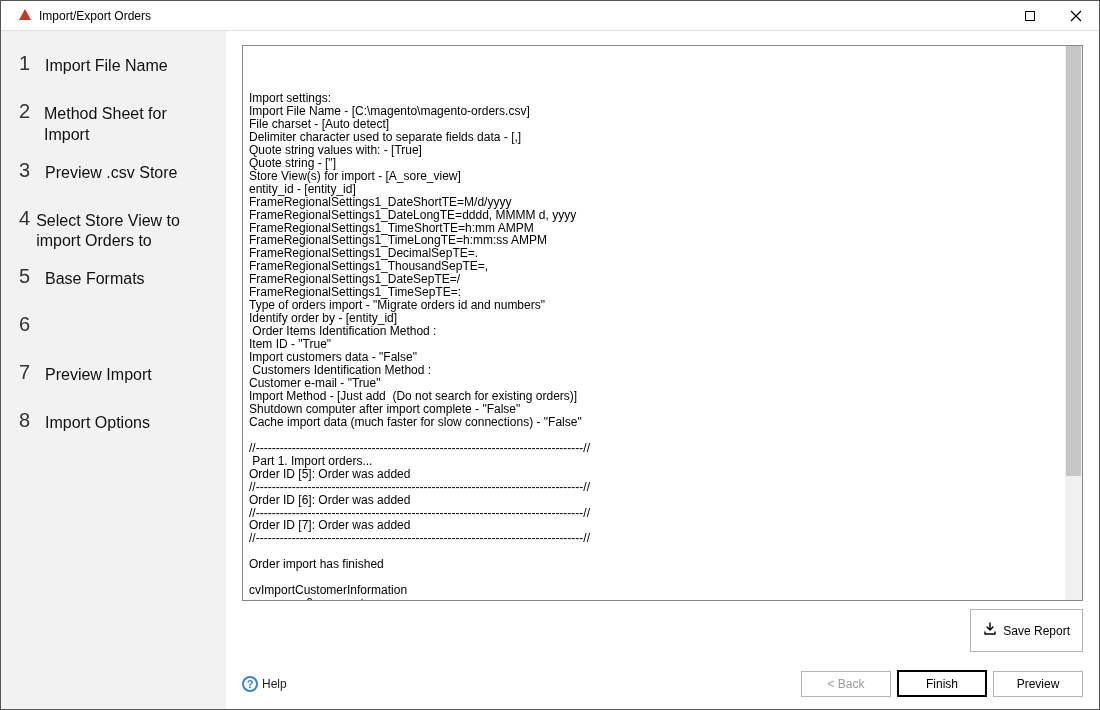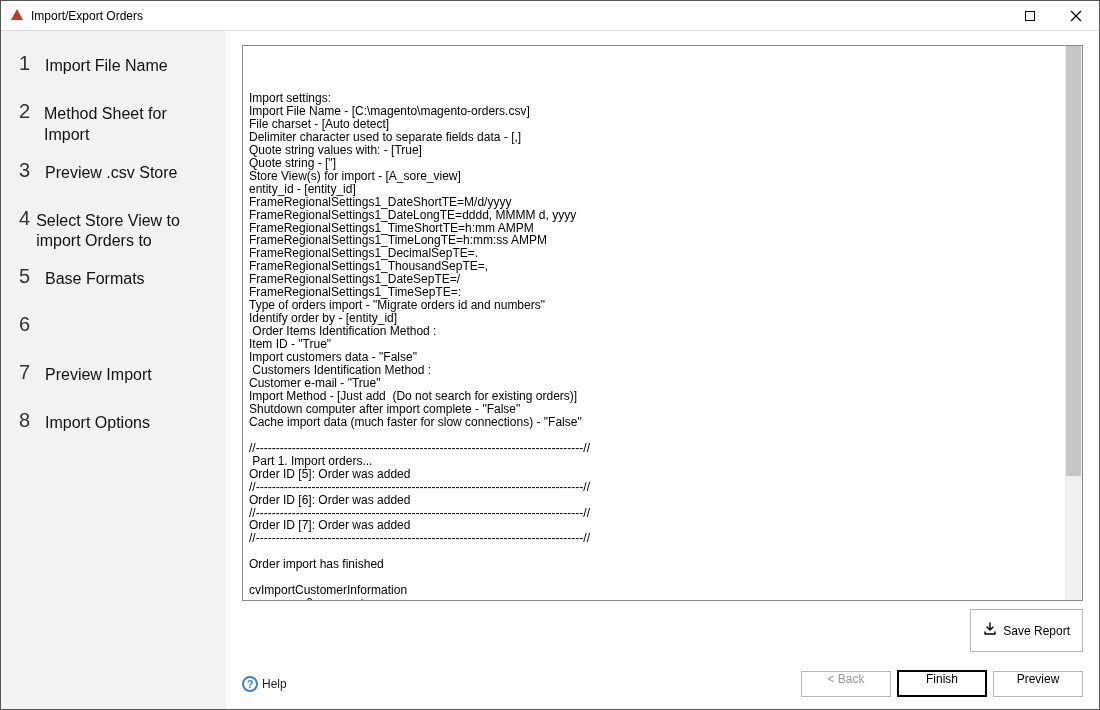--- a/index.html
+++ b/index.html
@@ -1,18 +1,18 @@
 <!DOCTYPE html>
 <html><head>
 <meta charset="utf-8">
 <style>
   * { box-sizing: border-box; margin: 0; padding: 0; }
   html, body { width: 1100px; height: 710px; overflow: hidden; font-family: "Segoe UI", Tahoma, sans-serif; font-size: 12px; background: #fff; color: #000; }
   .window { width: 1100px; height: 710px; border: 1px solid #555; display: flex; flex-direction: column; }
-  .titlebar { height: 30px; display: flex; align-items: center; padding: 0 0 0 8px; border-bottom: 1px solid #e0e0e0; }
+  .titlebar { height: 30px; display: flex; align-items: center; padding: 0 0 0 16px; border-bottom: 1px solid #e0e0e0; }
   .titlebar .app-icon { width: 16px; height: 16px; margin-right: 6px; }
   .titlebar .title { flex: 1; font-size: 12px; }
   .titlebar .win-controls { display: flex; align-items: center; height: 100%; }
   .titlebar .win-btn { width: 46px; height: 100%; display: flex; align-items: center; justify-content: center; }
   .titlebar .win-btn svg { display: block; }
   .body { flex: 1; display: flex; min-height: 0; }
   .sidebar { width: 225px; background: #f2f2f2; padding-top: 14px; }
   .step { display: flex; align-items: flex-start; padding: 6px 10px 6px 18px; min-height: 48px; }
   .step .num { width: 26px; font-size: 20px; font-weight: 400; color: #333; line-height: 1; padding-top: 2px; }
   .step .label { font-size: 16px; color: #111; padding-top: 5px; line-height: 1.3; padding-right: 6px; }
@@ -20,21 +20,21 @@
   .logbox { flex: 1; border: 1px solid #888; position: relative; min-height: 0; overflow: hidden; }
   .logcontent { position: absolute; inset: 0 17px 0 0; padding: 2px 6px; font-size: 12px; line-height: 1.08; white-space: pre-wrap; overflow: hidden; margin-top: 44px; }
   .scrollbar { position: absolute; top: 0; right: 0; bottom: 0; width: 17px; background: #f0f0f0; }
   .scroll-thumb { position: absolute; left: 1px; right: 1px; top: 0; height: 430px; background: #c6c6c6; border-radius: 1px; }
   .savebar { display: flex; justify-content: flex-end; padding: 8px 0 0 0; }
   .save-btn { border: 1px solid #b5b5b5; background: #fff; padding: 12px 12px; font-size: 12px; display: flex; align-items: center; gap: 6px; }
   .footer { display: flex; align-items: center; padding: 18px 0 0 0; }
   .help { display: flex; align-items: center; gap: 4px; color: #222; font-size: 12px; }
   .help-icon { width: 16px; height: 16px; border: 2px solid #3b82d0; border-radius: 50%; display: inline-flex; align-items: center; justify-content: center; color: #3b82d0; font-weight: bold; font-size: 11px; }
   .footer-spacer { flex: 1; }
-  .footer .btn { width: 90px; height: 26px; border: 1px solid #b5b5b5; background: #fff; font-size: 12px; display: flex; align-items: flex-start; justify-content: center; margin-left: 6px; }
+  .footer .btn { width: 90px; height: 26px; border: 1px solid #b5b5b5; background: #fff; font-size: 12px; display: flex; align-items: center; justify-content: center; margin-left: 6px; }
   .footer .btn.primary { border: 2px solid #000; height: 27px; }
   .footer .btn.disabled { color: #9a9a9a; }
 </style>
 </head>
 <body>
 
 <div class="window">
 
   <div class="titlebar">
     <span class="app-icon">

